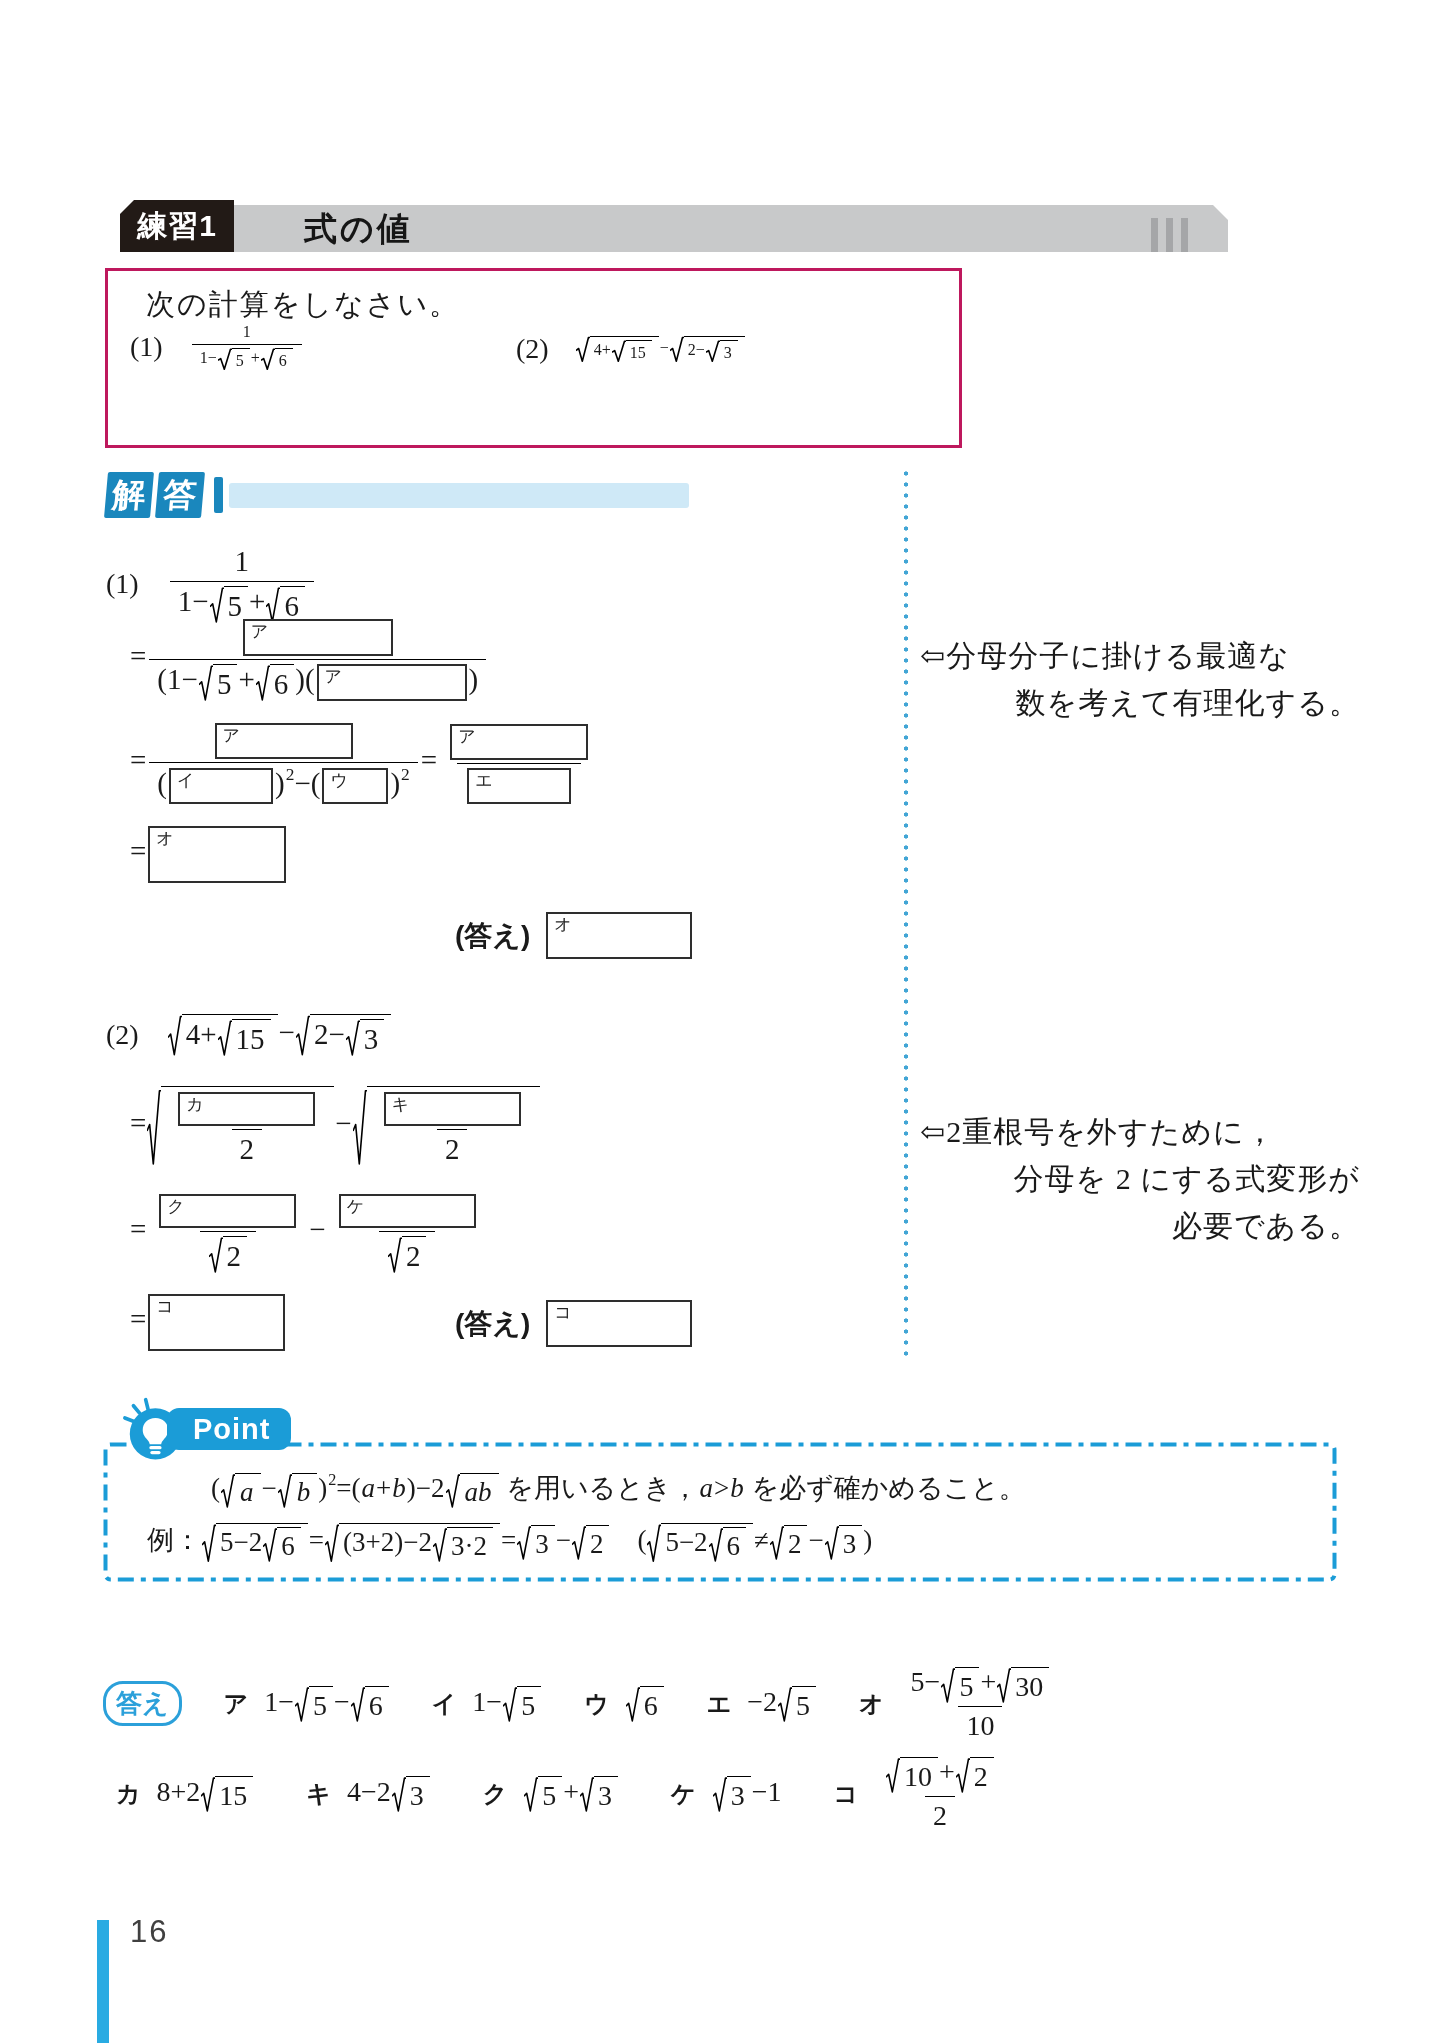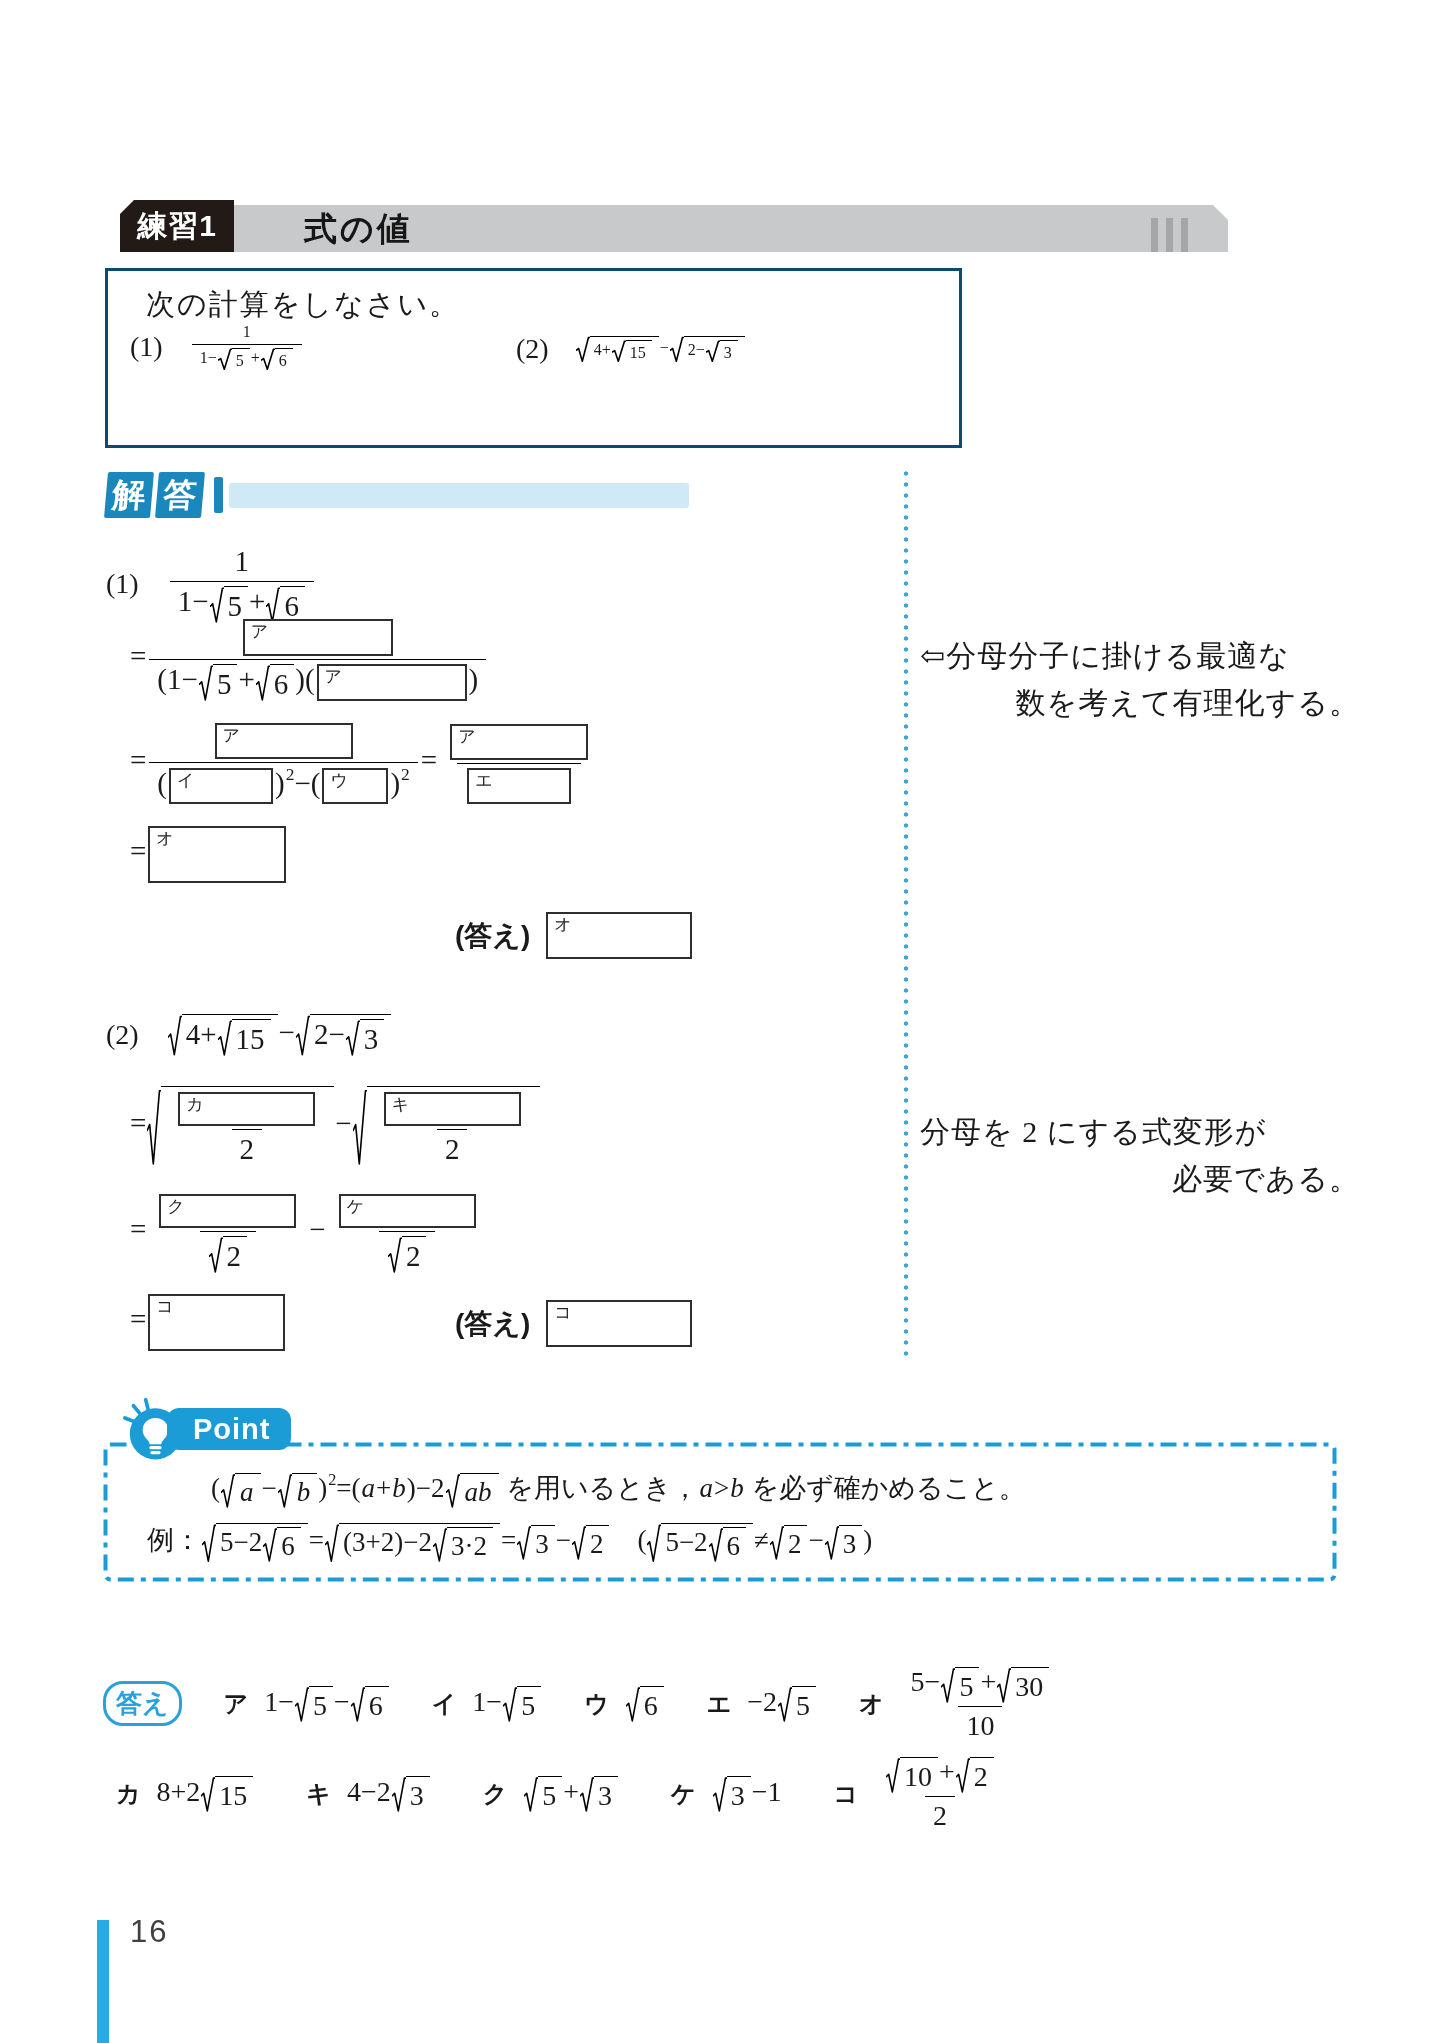--- a/index.html
+++ b/index.html
@@ -14,21 +14,21 @@
   clip-path:polygon(14px 0,100% 0,100% 100%,0 100%,0 14px);}
 .hd-bar{position:absolute;left:234px;top:205px;width:994px;height:47px;background:#c8c9ca;
   clip-path:polygon(0 0,calc(100% - 15px) 0,100% 15px,100% 100%,0 100%);}
 .hd-title{position:absolute;left:42px;top:0;height:47px;line-height:47px;
   font-family:"Liberation Sans","DejaVu Sans",sans-serif;font-weight:700;font-size:33px;
   color:#161616;letter-spacing:3px;margin-left:28px;}
 .hd-stripes{position:absolute;right:40px;bottom:0;height:72%;display:flex;gap:8px;}
 .hd-stripes i{display:block;width:7px;height:100%;background:#a5a6a8;}
 
 
-.pbox{position:absolute;left:105px;top:268px;width:857px;height:180px;border:3px solid #0c4a6e;background:#fff;}
+.pbox{position:absolute;left:105px;top:268px;width:857px;height:180px;border:3px solid #be185d;background:#fff;}
 .pb-inst{position:absolute;left:38px;top:14px;font-size:29px;letter-spacing:2px;}
 .pb-item{position:absolute;display:flex;align-items:center;gap:26px;white-space:nowrap;}
 .pb-item .no{font-size:28px;}
 .pb-item1{left:22px;top:52px;}
 .pb-item2{left:408px;top:62px;}
 
 
 .sol-label{position:absolute;left:106px;top:472px;display:flex;align-items:center;}
 .sol-tile{width:46px;height:46px;background:#1a87bd;color:#fff;text-align:center;line-height:46px;
   font-family:"Liberation Sans","DejaVu Sans",sans-serif;font-weight:700;font-size:33px;
@@ -326,20 +326,21 @@
 <div class="sline l-ans2">
   <span class="anslabel">(答え)</span>
   <span class="m"><span class="mseq"><span class="bx" style="width: 146px; height: 47px;"><span class="bx-l">コ</span></span></span></span>
 </div>
 
 <div class="note note1">
   <div>⇦分母分子に掛ける最適な</div>
   <div>数を考えて有理化する。</div>
 </div>
 <div class="note note2">
+  <div>⇦2重根号を外すために，</div>
   <div>分母を 2 にする式変形が</div>
   <div>必要である。</div>
 </div>
 
 <div class="ptbox">
   <svg class="border" viewBox="0 0 1234 140" preserveAspectRatio="none">
     <rect x="2.5" y="2.5" width="1229" height="135" rx="5" fill="none" stroke="#1b9cd7" stroke-width="4" stroke-dasharray="16 7 5 7"></rect>
   </svg>
   <div class="pt-badge">
     <svg class="pt-bulb" viewBox="0 0 52 54">

